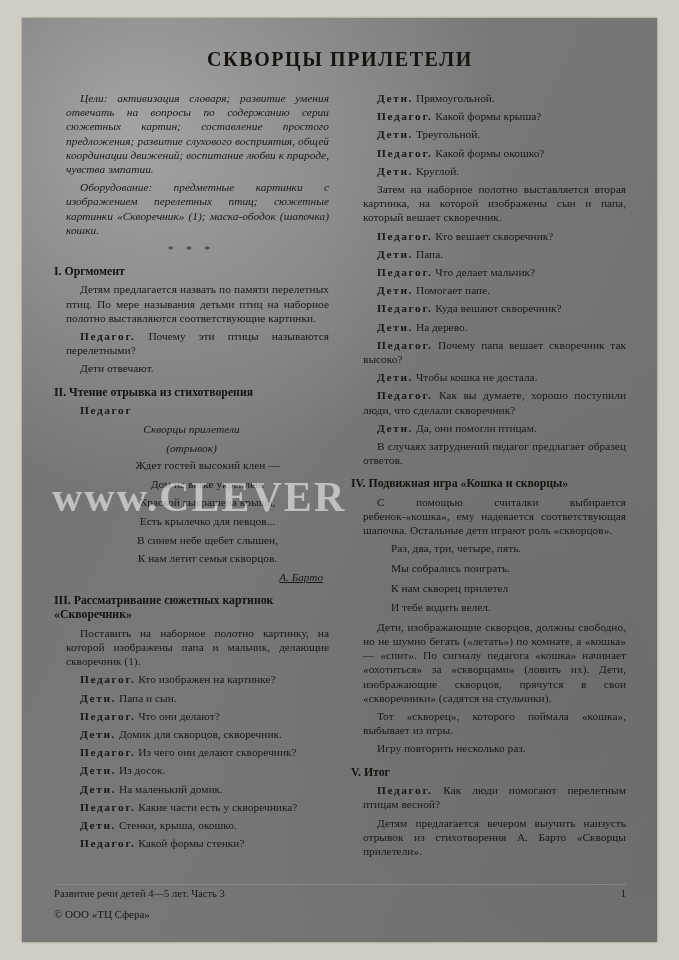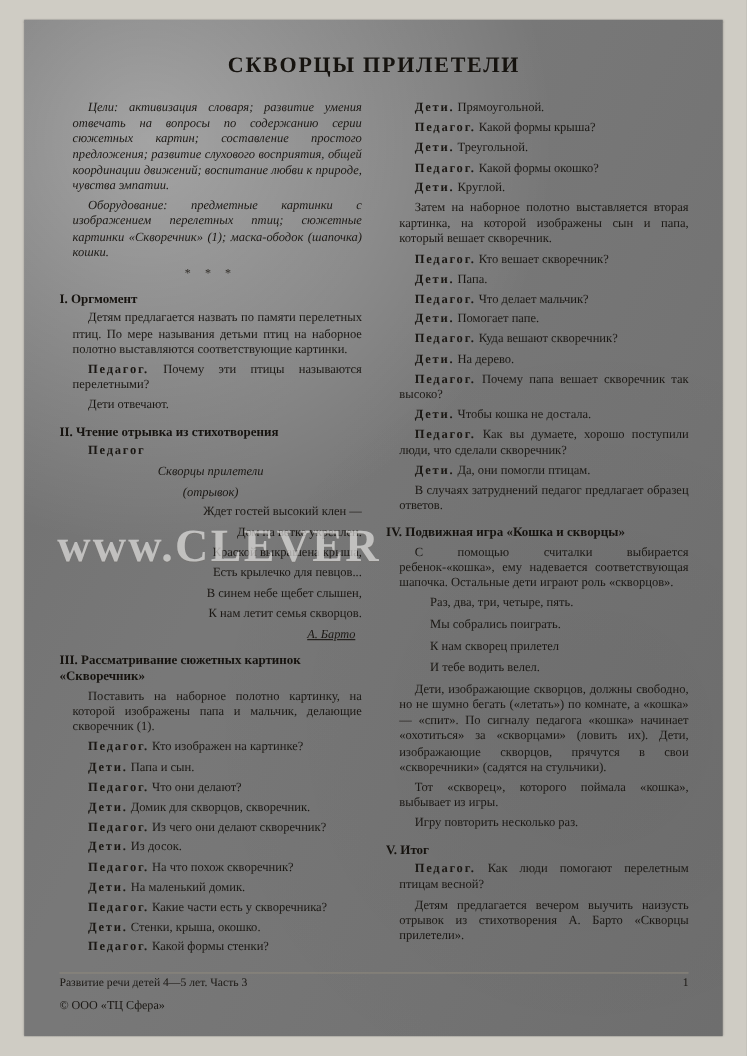--- a/index.html
+++ b/index.html
@@ -79,21 +79,21 @@
     letter-spacing: 5px;
     font-size: 11px;
     margin: 6px 0 6px 0;
     color: #2a2620;
   }
   .sp { letter-spacing: 1.6px; font-weight: bold; }
   .dlg { text-indent: 14px; }
   .poem {
     margin: 3px 0 4px 0;
     text-indent: 0;
-    text-align: right;
+    text-align: center;
     padding-left: 32px;
     font-size: 11.4px;
     line-height: 14.6px;
   }
   .poem-title {
     text-align: center;
     font-style: italic;
     font-size: 11.4px;
     line-height: 14px;
     margin: 5px 0 2px 0;
@@ -191,21 +191,20 @@
 
         <h2 class="sec">III. Рассматривание сюжетных картинок «Скворечник»</h2>
         <p>Поставить на наборное полотно картинку, на которой изображены папа и мальчик, делающие скворечник (1).</p>
 
         <p class="dlg"><span class="sp">Педагог.</span> <span>Кто изображен на картинке?</span></p>
         <p class="dlg"><span class="sp">Дети.</span> <span>Папа и сын.</span></p>
         <p class="dlg"><span class="sp">Педагог.</span> <span>Что они делают?</span></p>
         <p class="dlg"><span class="sp">Дети.</span> <span>Домик для скворцов, скворечник.</span></p>
         <p class="dlg"><span class="sp">Педагог.</span> <span>Из чего они делают скворечник?</span></p>
         <p class="dlg"><span class="sp">Дети.</span> <span>Из досок.</span></p>
-        <p class="dlg"><span class="sp">Педагог.</span> <span>На что похож скворечник?</span></p>
         <p class="dlg"><span class="sp">Дети.</span> <span>На маленький домик.</span></p>
         <p class="dlg"><span class="sp">Педагог.</span> <span>Какие части есть у скворечника?</span></p>
         <p class="dlg"><span class="sp">Дети.</span> <span>Стенки, крыша, окошко.</span></p>
         <p class="dlg"><span class="sp">Педагог.</span> <span>Какой формы стенки?</span></p>
       </div>
 
       <div class="col">
         <p class="dlg"><span class="sp">Дети.</span> <span>Прямоугольной.</span></p>
         <p class="dlg"><span class="sp">Педагог.</span> <span>Какой формы крыша?</span></p>
         <p class="dlg"><span class="sp">Дети.</span> <span>Треугольной.</span></p>

